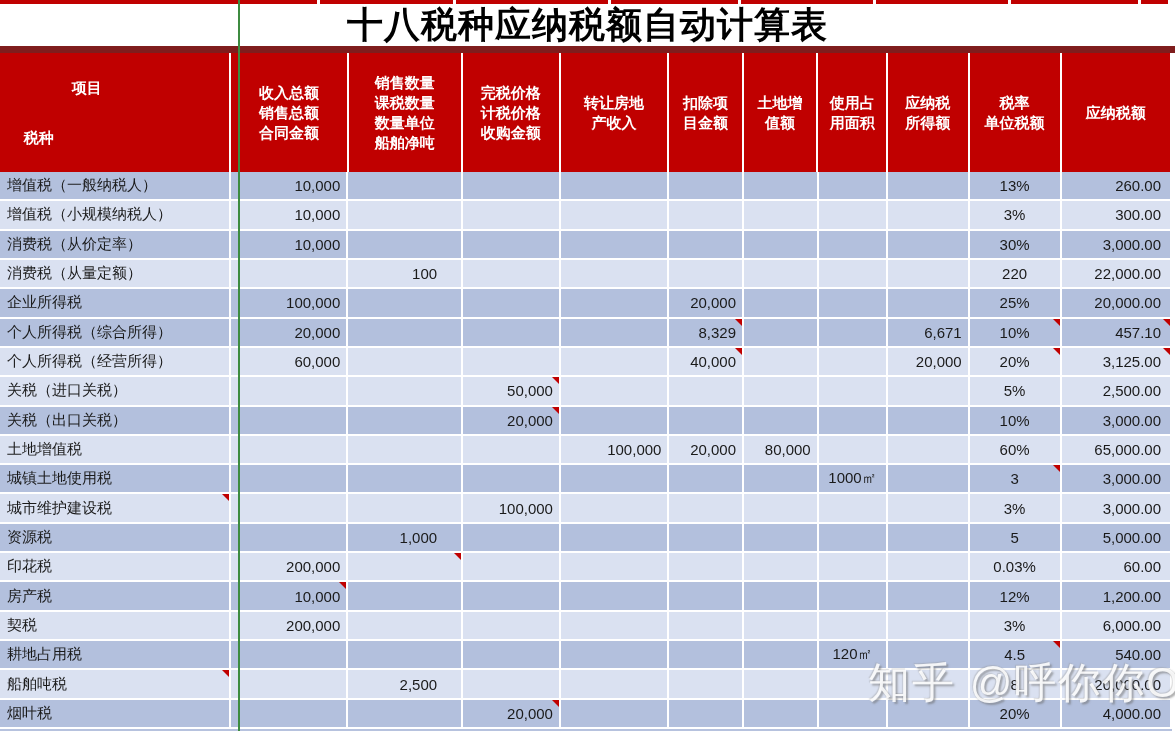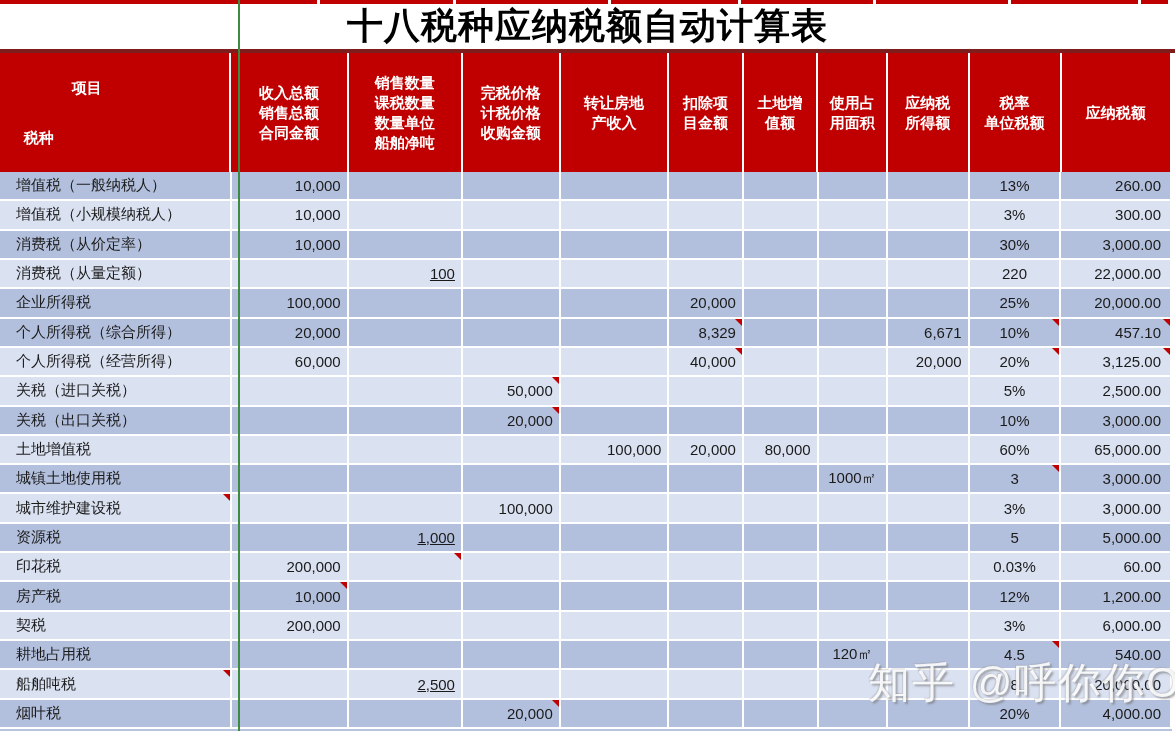--- a/index.html
+++ b/index.html
@@ -20,21 +20,21 @@
       #c00000 0 317px,#fff 317px 320px,
       #c00000 320px 453px,#fff 453px 456px,
       #c00000 456px 608px,#fff 608px 611px,
       #c00000 611px 738px,#fff 738px 741px,
       #c00000 741px 873px,#fff 873px 876px,
       #c00000 876px 1008px,#fff 1008px 1011px,
       #c00000 1011px 1138px,#fff 1138px 1141px,
       #c00000 1141px 1168px,#fff 1168px 1175px);}
 
   .titlerow{position:absolute;left:0;top:4px;width:1175px;height:49px;background:#fff;
-    display:flex;align-items:center;justify-content:center;border-bottom:4px solid #7f1d1d;}
+    display:flex;align-items:center;justify-content:center;border-bottom:7px solid #7f1d1d;}
   .titlerow .title{font-size:36px;font-weight:bold;color:#000;letter-spacing:1px;}
 
   .headerrow{position:absolute;left:0;top:53px;width:1172px;height:119px;display:flex;}
   .hcell{background:var(--header-bg);color:#fff;font-weight:bold;font-size:15px;
     border-right:2px solid #fff;height:100%;
     display:flex;flex-direction:column;align-items:center;justify-content:center;}
   .hcell span{display:block;line-height:20px;text-align:center;}
   
   .hdr-c0 span:nth-child(1){transform:translateX(-28px);}
   .hdr-c0 span:nth-child(2){transform:translateX(-76px);}
@@ -45,23 +45,23 @@
   .cell{position:relative;height:100%;border-right:2px solid #fff;border-bottom:2px solid #fff;
     display:flex;align-items:center;font-size:15px;color:var(--ink);white-space:nowrap;overflow:visible;}
   .dark .cell{background:var(--row-dark);}
   .light .cell{background:var(--row-light);}
 
   
   .c0{width:239px;gap:30px;} .c1{width:121px;} .c2{width:118px;} .c3{width:101px;}
   .c4{width:112px;}  .c5{width:77px;}  .c6{width:77px;}  .c7{width:72px;}
   .c8{width:84px;}  .c9{width:95px;}  .c10{width:114px;}
   
-  .lbl{justify-content:flex-start;padding-left:16px;text-align:right;}
+  .lbl{justify-content:flex-start;padding-left:7px;text-align:right;}
   .num{justify-content:flex-end;padding-right:6px;}
-  .num-wide{justify-content:flex-end;padding-right:6px;text-decoration:underline;}
+  .num-wide{justify-content:flex-end;padding-right:24px;}
   .ctr{justify-content:center;}
   .num-tax{justify-content:flex-end;padding-right:9px;}
 
   .tri{position:absolute;top:0;right:0;width:0;height:0;
     border-left:7px solid transparent;border-top:7px solid var(--comment-red);}
 
   .green-line{position:absolute;left:238px;top:0;width:2px;height:731px;
     background:var(--grid-green);z-index:5;}
 
   .bottom-sliver{position:absolute;left:0;top:729px;width:1172px;height:2px;background:#b6c2de;}

